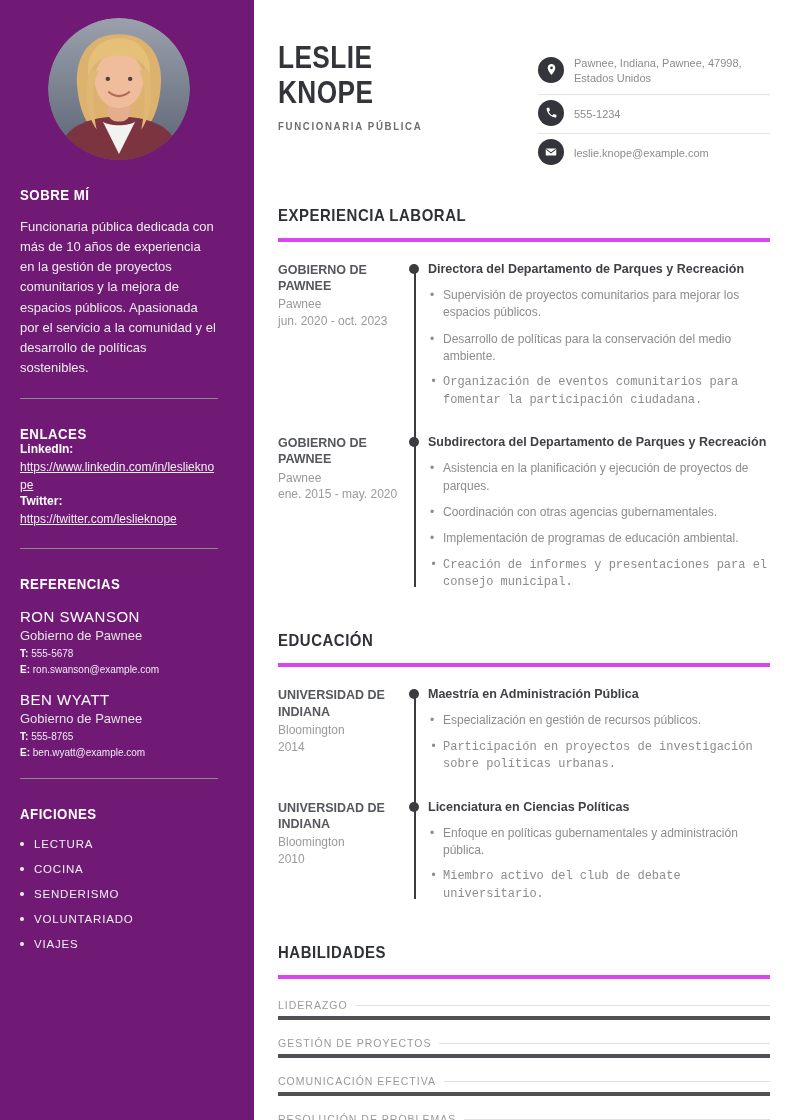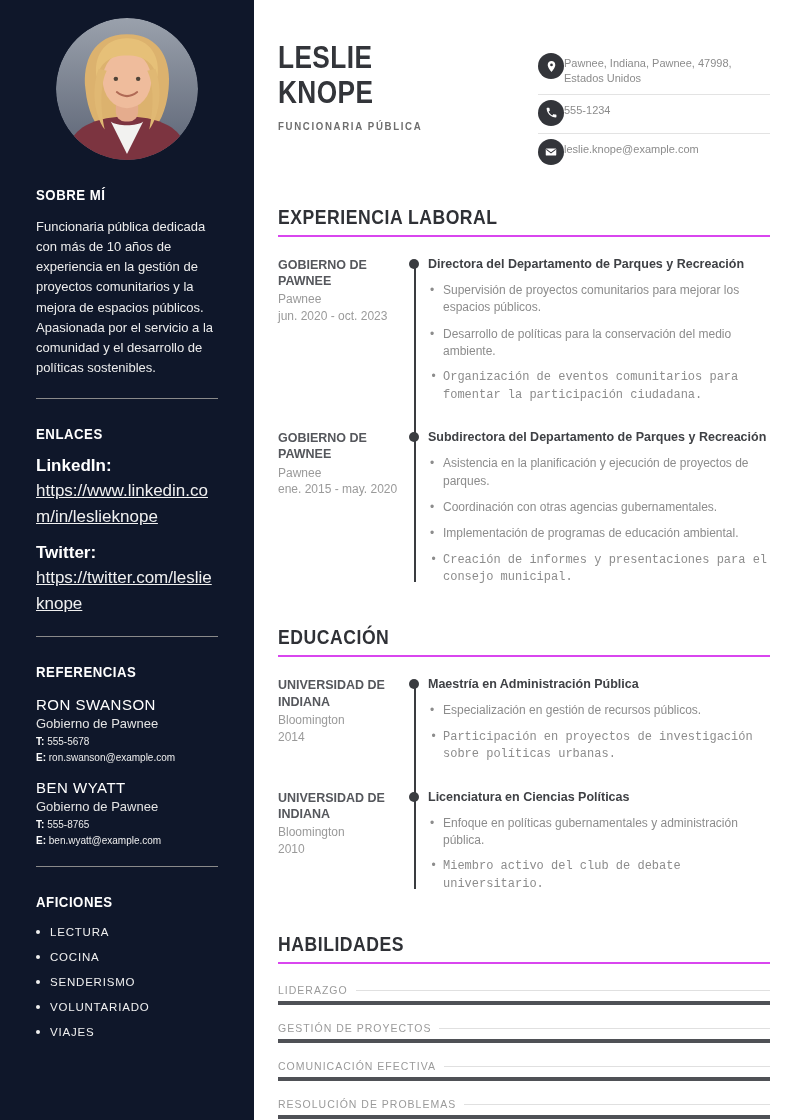--- a/index.html
+++ b/index.html
@@ -7,37 +7,37 @@
   body {
     display:flex;
     font-family:"Liberation Sans", sans-serif;
     background:#ffffff;
     overflow:hidden;
   }
 
   
   .sidebar {
     width:254px; flex:none; height:1120px;
-    background:#0f172a; color:#ffffff;
-    padding:18px 36px 0 36px;
+    background:#701a75; color:#ffffff;
+    padding:18px 36px 0 20px;
   }
   .photo-wrap { width:142px; height:142px; margin:0 auto; border-radius:50%; overflow:hidden; }
   .photo-wrap svg { display:block; width:100%; height:100%; }
 
   .s-heading {
     margin-top:26px; font-size:15px; font-weight:bold;
     letter-spacing:.6px; color:#ffffff;
   }
   .cond { display:inline-block; transform:scaleX(.88); transform-origin:left center; white-space:nowrap; }
 
   .about-text { margin-top:14px; font-size:13px; line-height:1.55; color:#ececec; }
 
   .s-divider { border:none; border-top:1px solid #8a8a8a; margin-top:20px; }
 
-  .link-item { margin-top:14px; font-size:17px; }
+  .link-item { font-size:12px; }
   .link-label { font-weight:bold; color:#ffffff; }
   .link-url { color:#f0f0f0; text-decoration:underline; word-break:break-all; line-height:1.5; display:block; margin-top:2px; }
 
   .ref-item { margin-top:16px; }
   .ref-name { font-size:15px; letter-spacing:.5px; color:#ffffff; }
   .ref-org { font-size:13px; color:#e3e3e3; margin-top:3px; }
   .ref-line { font-size:10px; color:#ececec; margin-top:5px; }
   .ref-line b { color:#ffffff; }
 
   .hobby-list { list-style:none; margin-top:16px; }
@@ -59,35 +59,35 @@
     color:#33353a; letter-spacing:.5px;
     transform:scaleX(.82); transform-origin:left top;
   }
   .job-title {
     margin-top:10px; font-size:10.5px; font-weight:bold;
     letter-spacing:1.8px; color:#6e6e6e;
     transform:scaleX(.92); transform-origin:left top;
   }
   .contact { width:232px; margin-top:8px; }
   .contact-row {
-    display:flex; align-items:flex-start; 
+    display:flex; align-items:center; gap:10px;
     padding:5px 0 7px 0; border-bottom:1px solid #e3e3e3;
     font-size:11px; color:#8c8c8c; line-height:1.4;
   }
   .contact-row:last-child { border-bottom:none; }
   .contact-icon {
     width:26px; height:26px; flex:none; border-radius:50%;
     background:#33353a; display:flex; align-items:center; justify-content:center;
   }
   .contact-text { padding-top:3px; }
 
   .section { margin-bottom:40px; }
   .sec-heading {
-    font-size:20px; font-weight:bold; letter-spacing:.6px; color:#2f3136;
-    padding-bottom:6px; border-bottom:2px solid #d946ef; margin-bottom:20px;
+    font-size:17px; font-weight:bold; letter-spacing:.6px; color:#2f3136;
+    padding-bottom:12px; border-bottom:4px solid #d946ef; margin-bottom:20px;
   }
 
   .entries { position:relative; }
   .entries::before {
     content:""; position:absolute; left:136px; top:9px; bottom:4px;
     width:2px; background:#3a3c40;
   }
   .entry { display:flex; margin-bottom:26px; }
   .entry:last-child { margin-bottom:0; }
   .entry-left { width:150px; flex:none; padding-right:30px; font-size:12px; color:#9a9a9a; line-height:1.4; }

